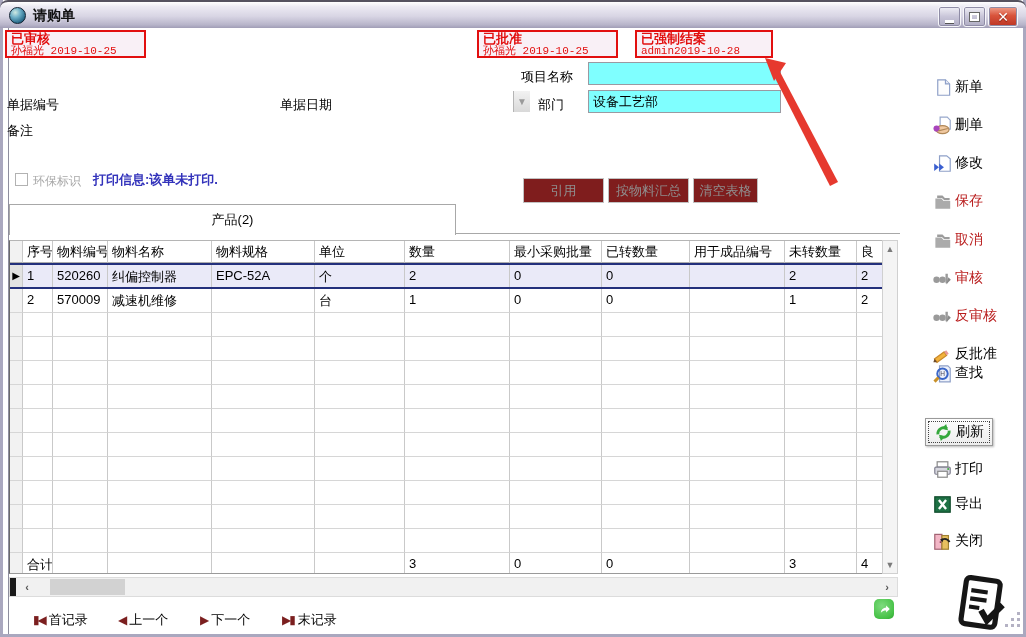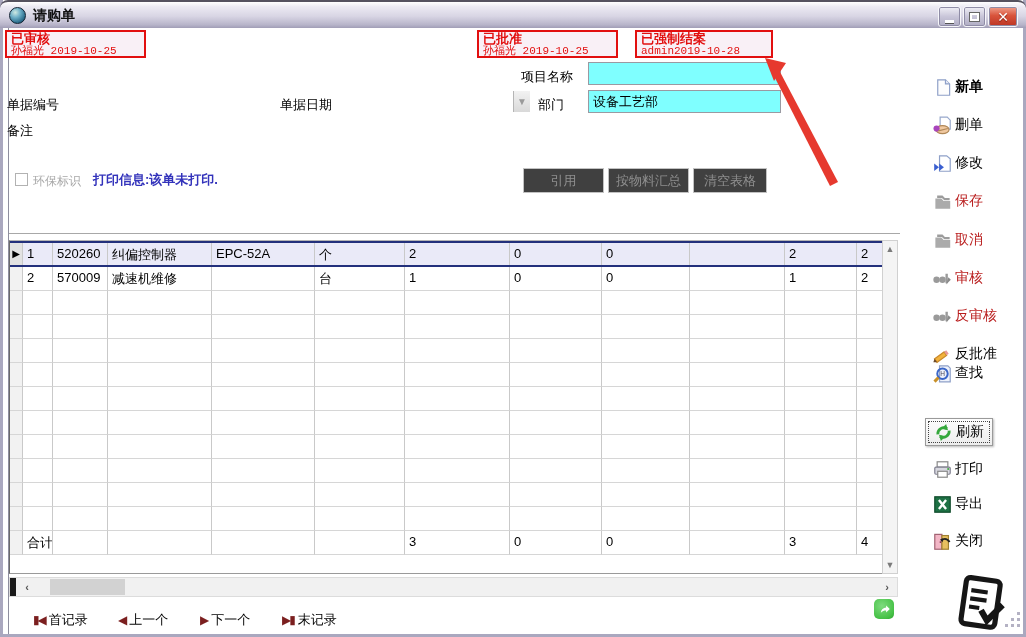--- a/index.html
+++ b/index.html
@@ -38,22 +38,22 @@
     box-sizing:border-box;font-size:13px;color:#000;padding:2px 4px;
     font-family:"Liberation Sans","DejaVu Sans",sans-serif;outline:none;}
   .combo-arrow{position:absolute;width:17px;height:21px;background:linear-gradient(#f2f2f2,#d9d9d9);
     border-left:1px solid #b5b5b5;color:#9a9a9a;font-size:10px;display:flex;align-items:center;
     justify-content:center;box-sizing:border-box;}
   
   .chk{position:absolute;width:13px;height:13px;border:1px solid #b2b2b2;background:#fff;
     -webkit-appearance:none;appearance:none;margin:0;}
   .eco{position:absolute;font-size:12px;color:#a8a8a8;}
   .printinfo{position:absolute;font-size:13px;font-weight:bold;color:#3333bb;}
-  .gbtn{position:absolute;height:25px;background:#404040;border:1px solid #c2c2c2;color:#8f8f8f;
-    font-size:13px;display:flex;align-items:center;justify-content:center;box-sizing:border-box;}
+  .gbtn{position:absolute;height:25px;background:#7f1d1d;border:1px solid #c2c2c2;color:#8f8f8f;
+    font-size:13px;display:flex;align-items:center;justify-content:center;box-sizing:border-box;margin-top:10px;}
   
   .tabstrip{position:absolute;left:6px;top:176px;width:891px;height:30px;border-bottom:1px solid #a8a8a8;box-sizing:border-box;}
   .tab{position:absolute;top:0;height:30px;display:flex;align-items:center;justify-content:center;
     font-size:13px;box-sizing:border-box;}
   .tab.active{background:#fff;border:1px solid #a8a8a8;border-bottom:none;height:31px;z-index:2;}
   .tab.inactive{background:#efefef;border:1px solid #bdbdbd;color:#222;}
   
   .grid{position:absolute;left:6px;top:212px;width:873px;height:334px;border-left:1px solid #6a6a6a;
     border-top:1px solid #b5b5b5;border-bottom:1px solid #9a9a9a;box-sizing:border-box;background:#fff;overflow:hidden;}
   .grow{display:flex;height:24px;box-sizing:border-box;}
@@ -143,26 +143,41 @@
   <span class="flabel" style="left:535px;top:68px;">部门</span>
   <input class="ffield" style="left: 585px; top: 62px; width: 193px;" value="设备工艺部">
 
   <span class="flabel" style="left:4px;top:94px;">备注</span>
 
   <input type="checkbox" class="chk" style="left: 12px; top: 145px;">
   <span class="eco" style="left:30px;top:145px;">环保标识</span>
   <span class="printinfo" style="left:90px;top:143px;">打印信息:该单未打印.</span>
   <div class="gbtn" style="left:520px;top:140px;width:81px;">引用</div>
   <div class="gbtn" style="left:605px;top:140px;width:81px;">按物料汇总</div>
-  <div class="gbtn" style="left:690px;top:140px;width:74px;">清空表格</div>
+  <div class="gbtn" style="left:690px;top:140px;width:65px;">清空表格</div>
 
   <div class="tabstrip">
+    <div class="tab active" style="left:0;width:447px;">产品(2)</div>
   </div>
 
   <div class="grid" id="grid">
+      <div class="grow header">
+        <div class="gcell ind" style="width: 13px;"></div>
+        <div class="gcell" style="width: 30px;">序号</div>
+        <div class="gcell" style="width: 55px;">物料编号</div>
+        <div class="gcell" style="width: 104px;">物料名称</div>
+        <div class="gcell" style="width: 103px;">物料规格</div>
+        <div class="gcell" style="width: 90px;">单位</div>
+        <div class="gcell" style="width: 105px;">数量</div>
+        <div class="gcell" style="width: 92px;">最小采购批量</div>
+        <div class="gcell" style="width: 88px;">已转数量</div>
+        <div class="gcell" style="width: 95px;">用于成品编号</div>
+        <div class="gcell" style="width: 72px;">未转数量</div>
+        <div class="gcell" style="width: 26px;">良</div>
+      </div>
       <div class="grow selected">
         <div class="gcell ind" style="width: 13px;">▶</div>
         <div class="gcell" style="width: 30px;">1</div>
         <div class="gcell" style="width: 55px;">520260</div>
         <div class="gcell" style="width: 104px;">纠偏控制器</div>
         <div class="gcell" style="width: 103px;">EPC-52A</div>
         <div class="gcell" style="width: 90px;">个</div>
         <div class="gcell" style="width: 105px;">2</div>
         <div class="gcell" style="width: 92px;">0</div>
         <div class="gcell" style="width: 88px;">0</div>
@@ -384,21 +399,21 @@
       </g>
     </svg>
     <span class="grip">
       <i style="left:12px;top:12px;"></i>
         <i style="left:12px;top:6px;"></i>
         <i style="left:6px;top:12px;"></i>
       <i style="left:12px;top:0;"></i>
         <i style="left:6px;top:6px;"></i>
         <i style="left:0;top:12px;"></i>
     </span>
-  <div class="sbtn" style="top: 46px; font-weight: bold;">
+  <div class="sbtn" style="top: 46px;">
         <svg viewBox="0 0 16 16">
           <path d="M4 1.5h6.5L14 5v9.5H4z" fill="#fdfdfd" stroke="#8ea0c8"></path>
           <path d="M10.5 1.5V5H14" fill="#e8ecf6" stroke="#8ea0c8"></path>
         </svg>
         <span>新单</span>
       </div>
       <div class="sbtn" style="top: 84px;">
         <svg viewBox="0 0 16 16">
           <path d="M6 1h6l2.5 2.5V11H6z" fill="#fff" stroke="#98a8cc"></path>
           <ellipse cx="8" cy="11.5" rx="5.5" ry="3.4" fill="#f0c8a0" stroke="#b08858"></ellipse>

